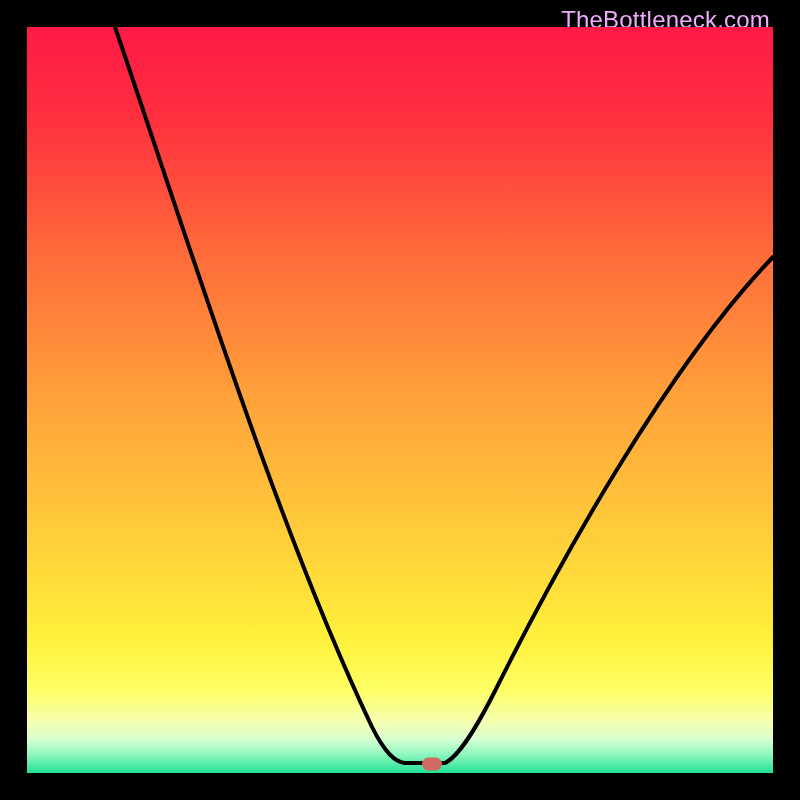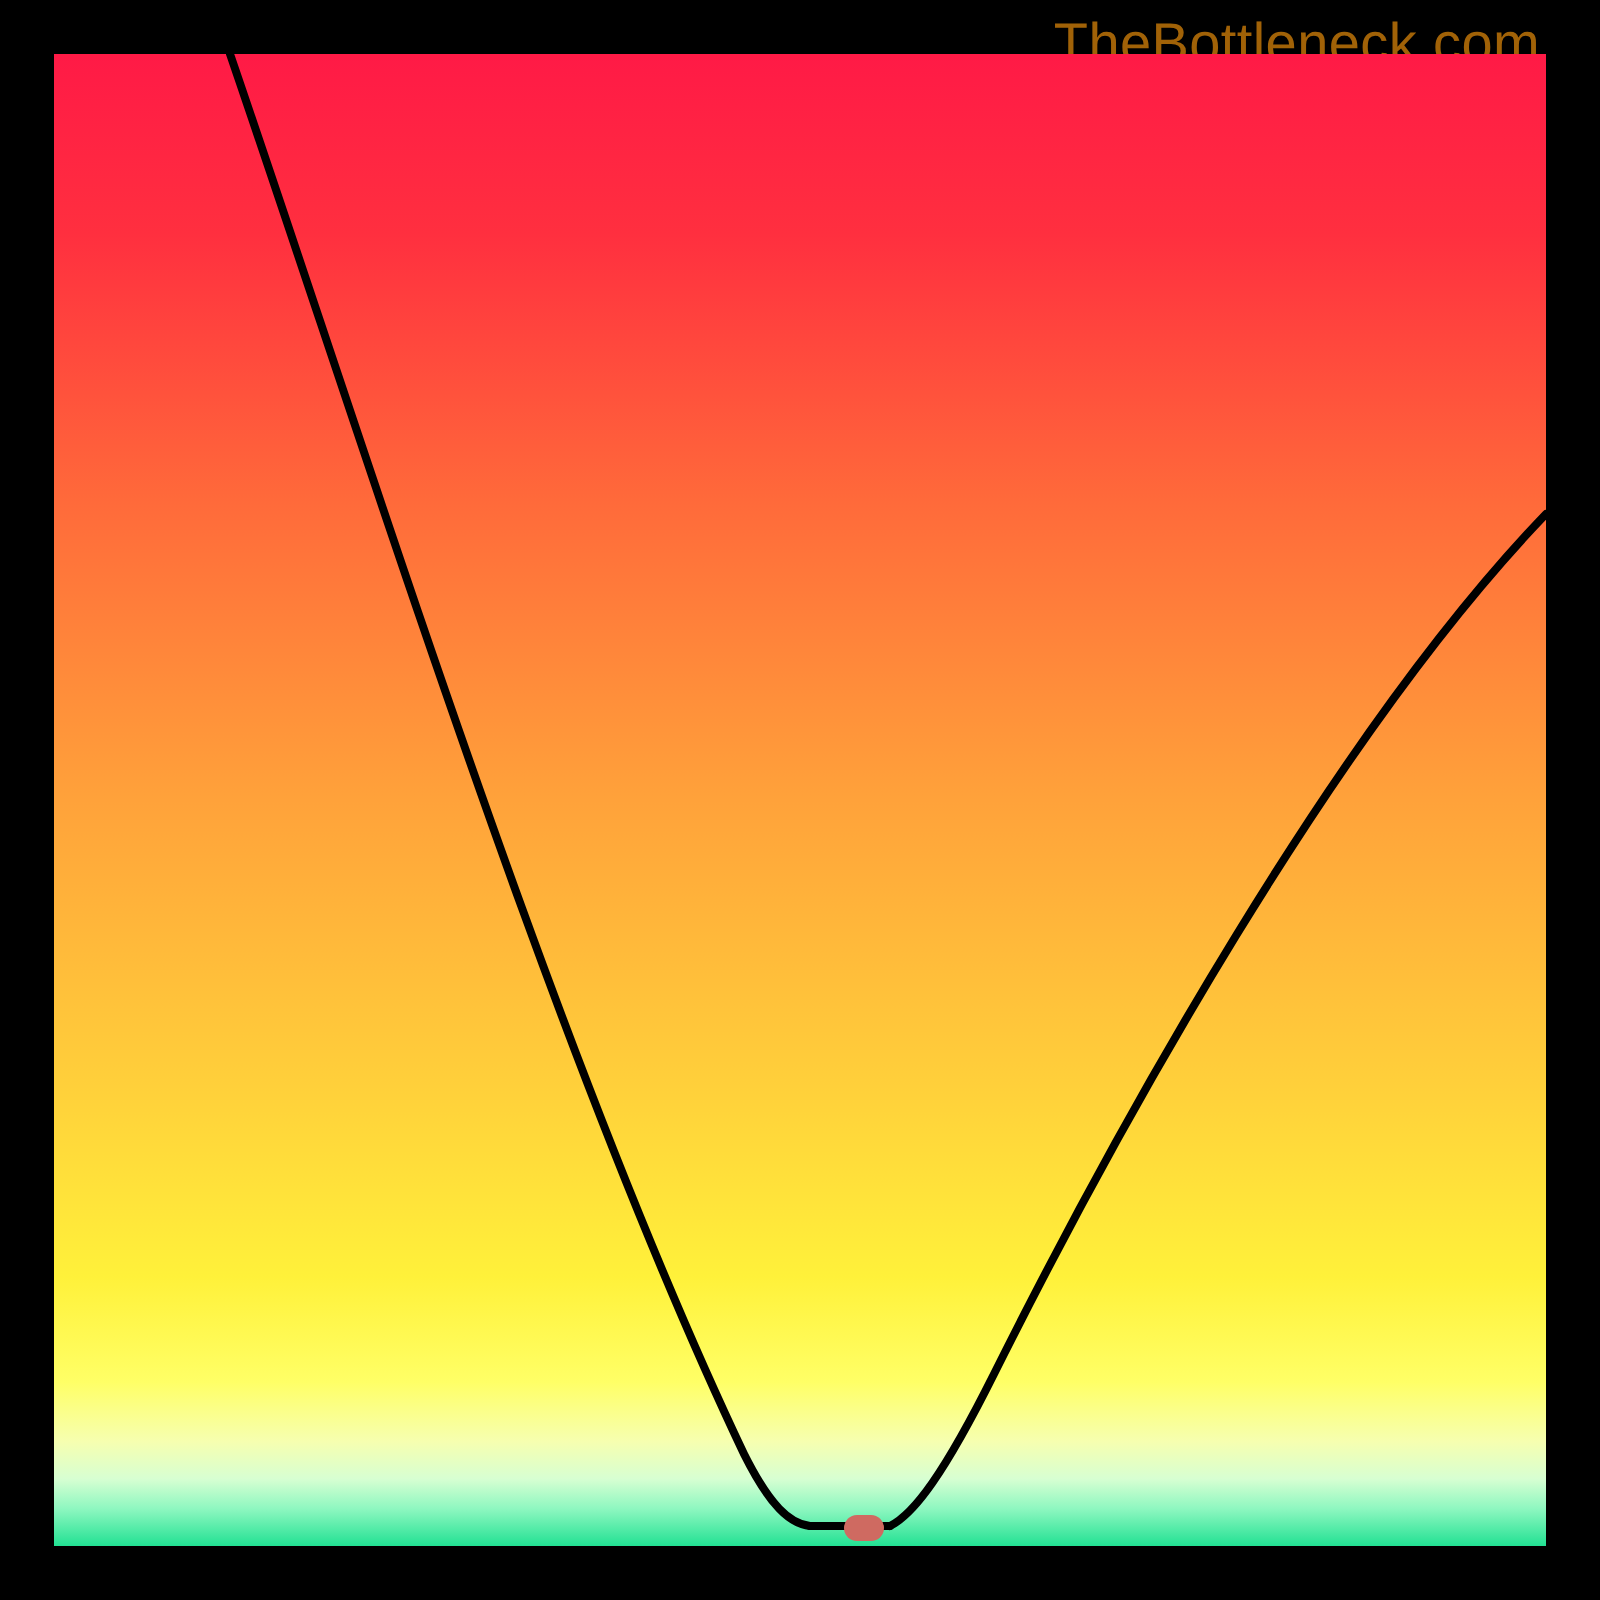--- a/index.html
+++ b/index.html
@@ -29,22 +29,22 @@
     left: 0;
     top: 0;
     width: 100%;
     height: 100%;
   }
   .watermark {
     position: absolute;
     top: 6px;
     right: 30px;
     font-family: Arial, Helvetica, sans-serif;
-    font-size: 28px;
-    color: #a16207;
+    font-size: 24px;
+    color: #f0abfc;
     font-weight: 500;
     letter-spacing: 0.2px;
   }
   svg.curve {
     position: absolute;
     left: 0;
     top: 0;
     width: 100%;
     height: 100%;
   }

